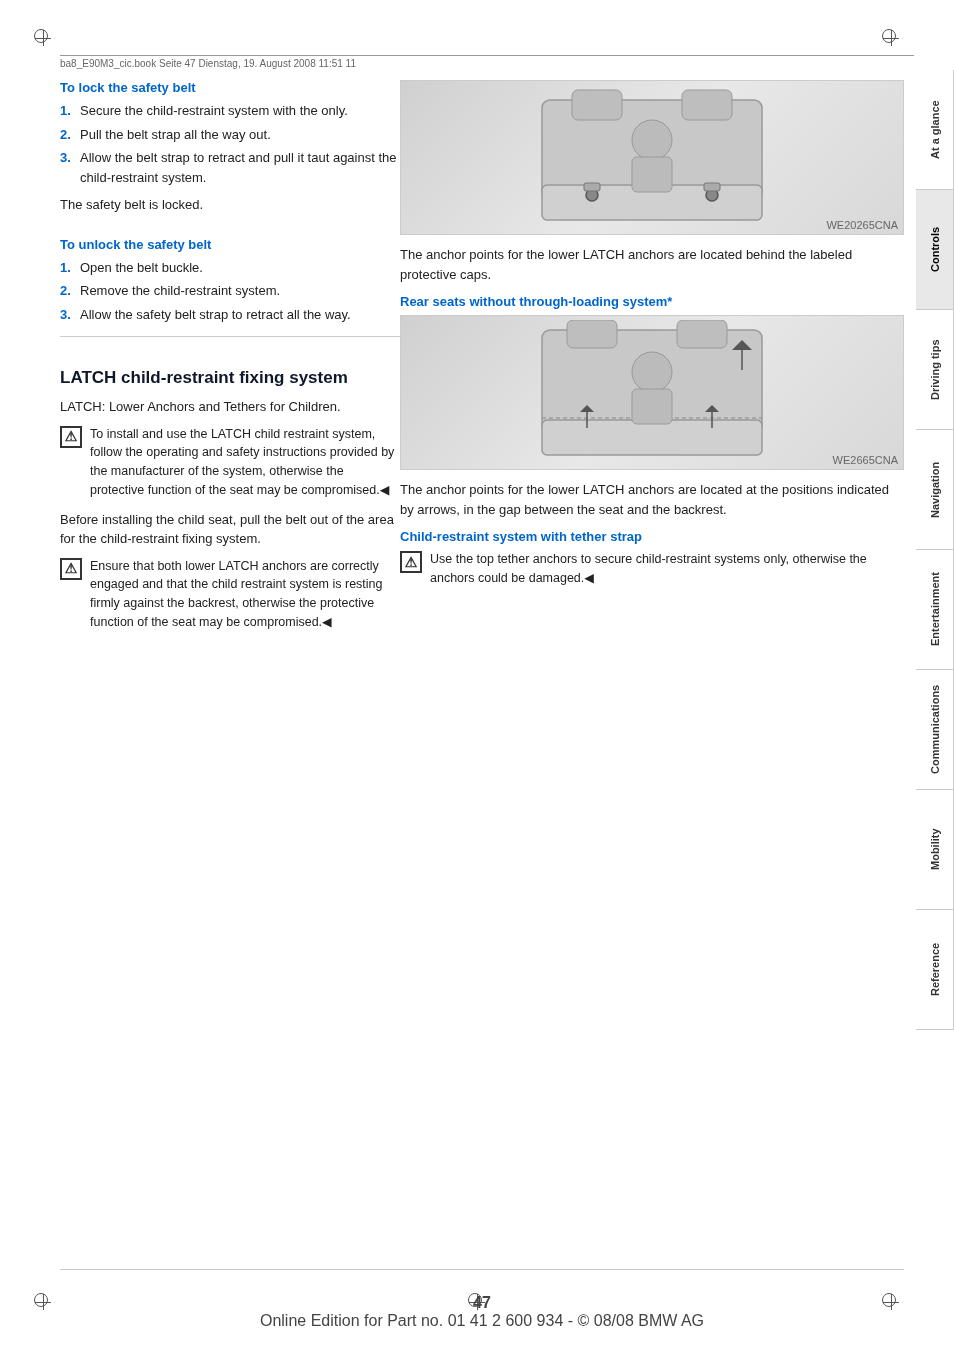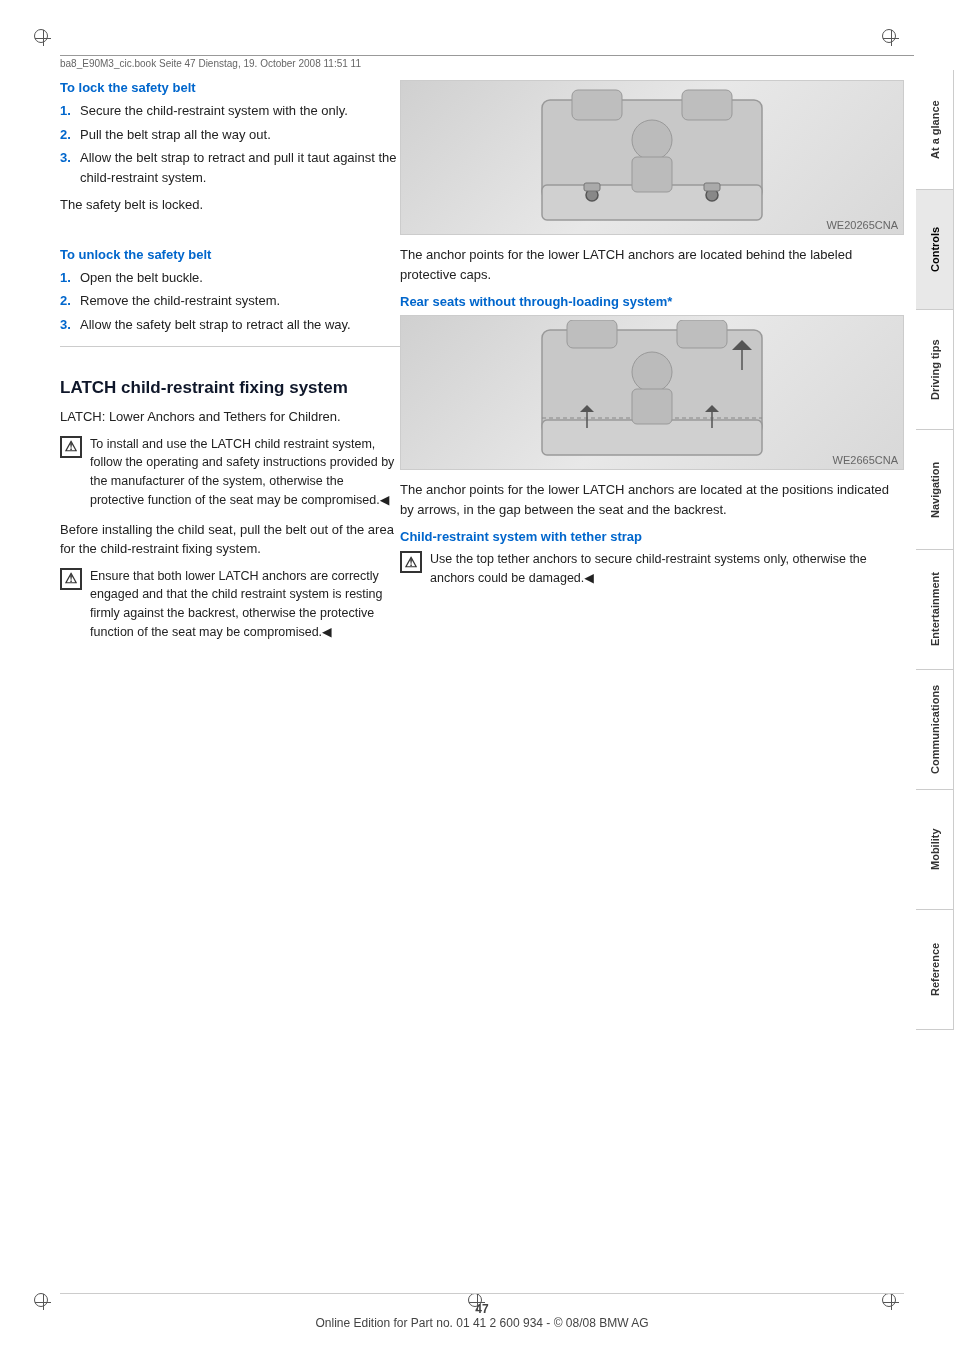--- a/index.html
+++ b/index.html
@@ -219,24 +219,24 @@
       right: 5px;
     }
 
     
     .page-footer {
       position: absolute;
       bottom: 20px;
       left: 60px;
       right: 50px;
       text-align: center;
-      font-size: 12px;
+      font-size: 16px;
       color: #444;
       border-top: 1px solid #ccc;
-      padding-top: 8px;
+      padding-top: 24px;
     }
     .page-number {
       font-weight: bold;
     }
 
     
     .print-header-text {
       font-size: 10px;
       color: #666;
     }
@@ -255,21 +255,21 @@
     <div class="reg-mark" style="position:relative;"></div>
     <div class="reg-circle" style="position:absolute;top:-1px;left:-1px;"></div>
   </div>
 
   <div style="position:absolute; top:30px; right:55px;">
     <div class="reg-mark" style="position:relative;"></div>
     <div class="reg-circle" style="position:absolute;top:-1px;left:-1px;"></div>
   </div>
 
   <div class="print-bar">
-    <span class="print-header-text">ba8_E90M3_cic.book  Seite 47  Dienstag, 19. October 2008  11:51 11</span>
+    <span class="print-header-text">ba8_E90M3_cic.book  Seite 47  Dienstag, 19. August 2008  11:51 11</span>
   </div>
 
   <div class="sidebar-tabs">
     <div class="sidebar-tab">
       <span>At a glance</span>
     </div>
     <div class="sidebar-tab active">
       <span>Controls</span>
     </div>
     <div class="sidebar-tab">
@@ -307,21 +307,21 @@
             <span class="step-num">2.</span>
             <span>Pull the belt strap all the way out.</span>
           </li>
           <li>
             <span class="step-num">3.</span>
             <span>Allow the belt strap to retract and pull it taut against the child-restraint system.</span>
           </li>
         </ol>
         <p class="note-text">The safety belt is locked.</p>
 
-        <div class="section-heading" style="margin-top:32px;">To unlock the safety belt</div>
+        <div class="section-heading" style="margin-top:22px;">To unlock the safety belt</div>
         <ol class="steps">
           <li>
             <span class="step-num">1.</span>
             <span>Open the belt buckle.</span>
           </li>
           <li>
             <span class="step-num">2.</span>
             <span>Remove the child-restraint system.</span>
           </li>
           <li>

